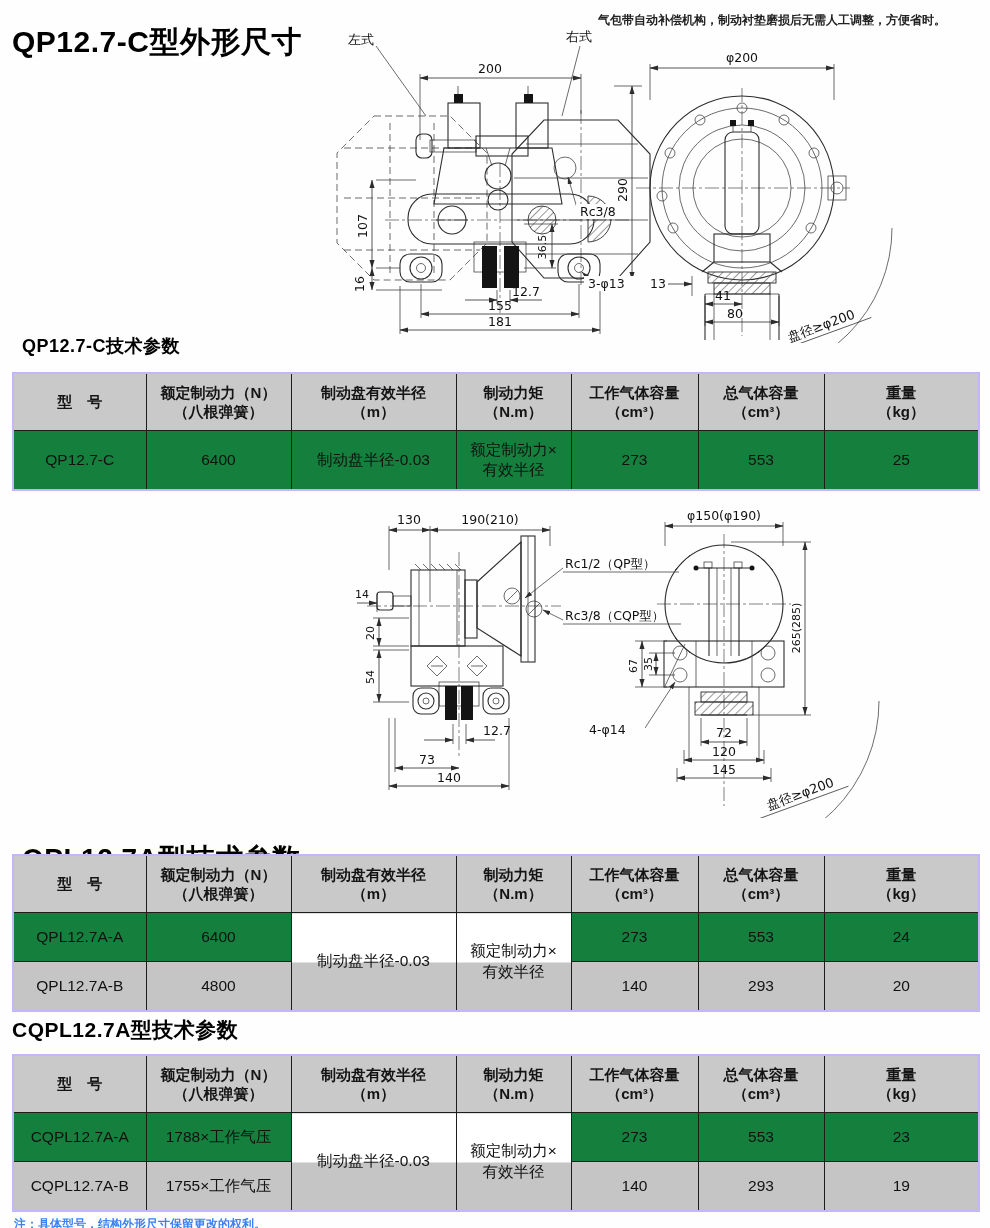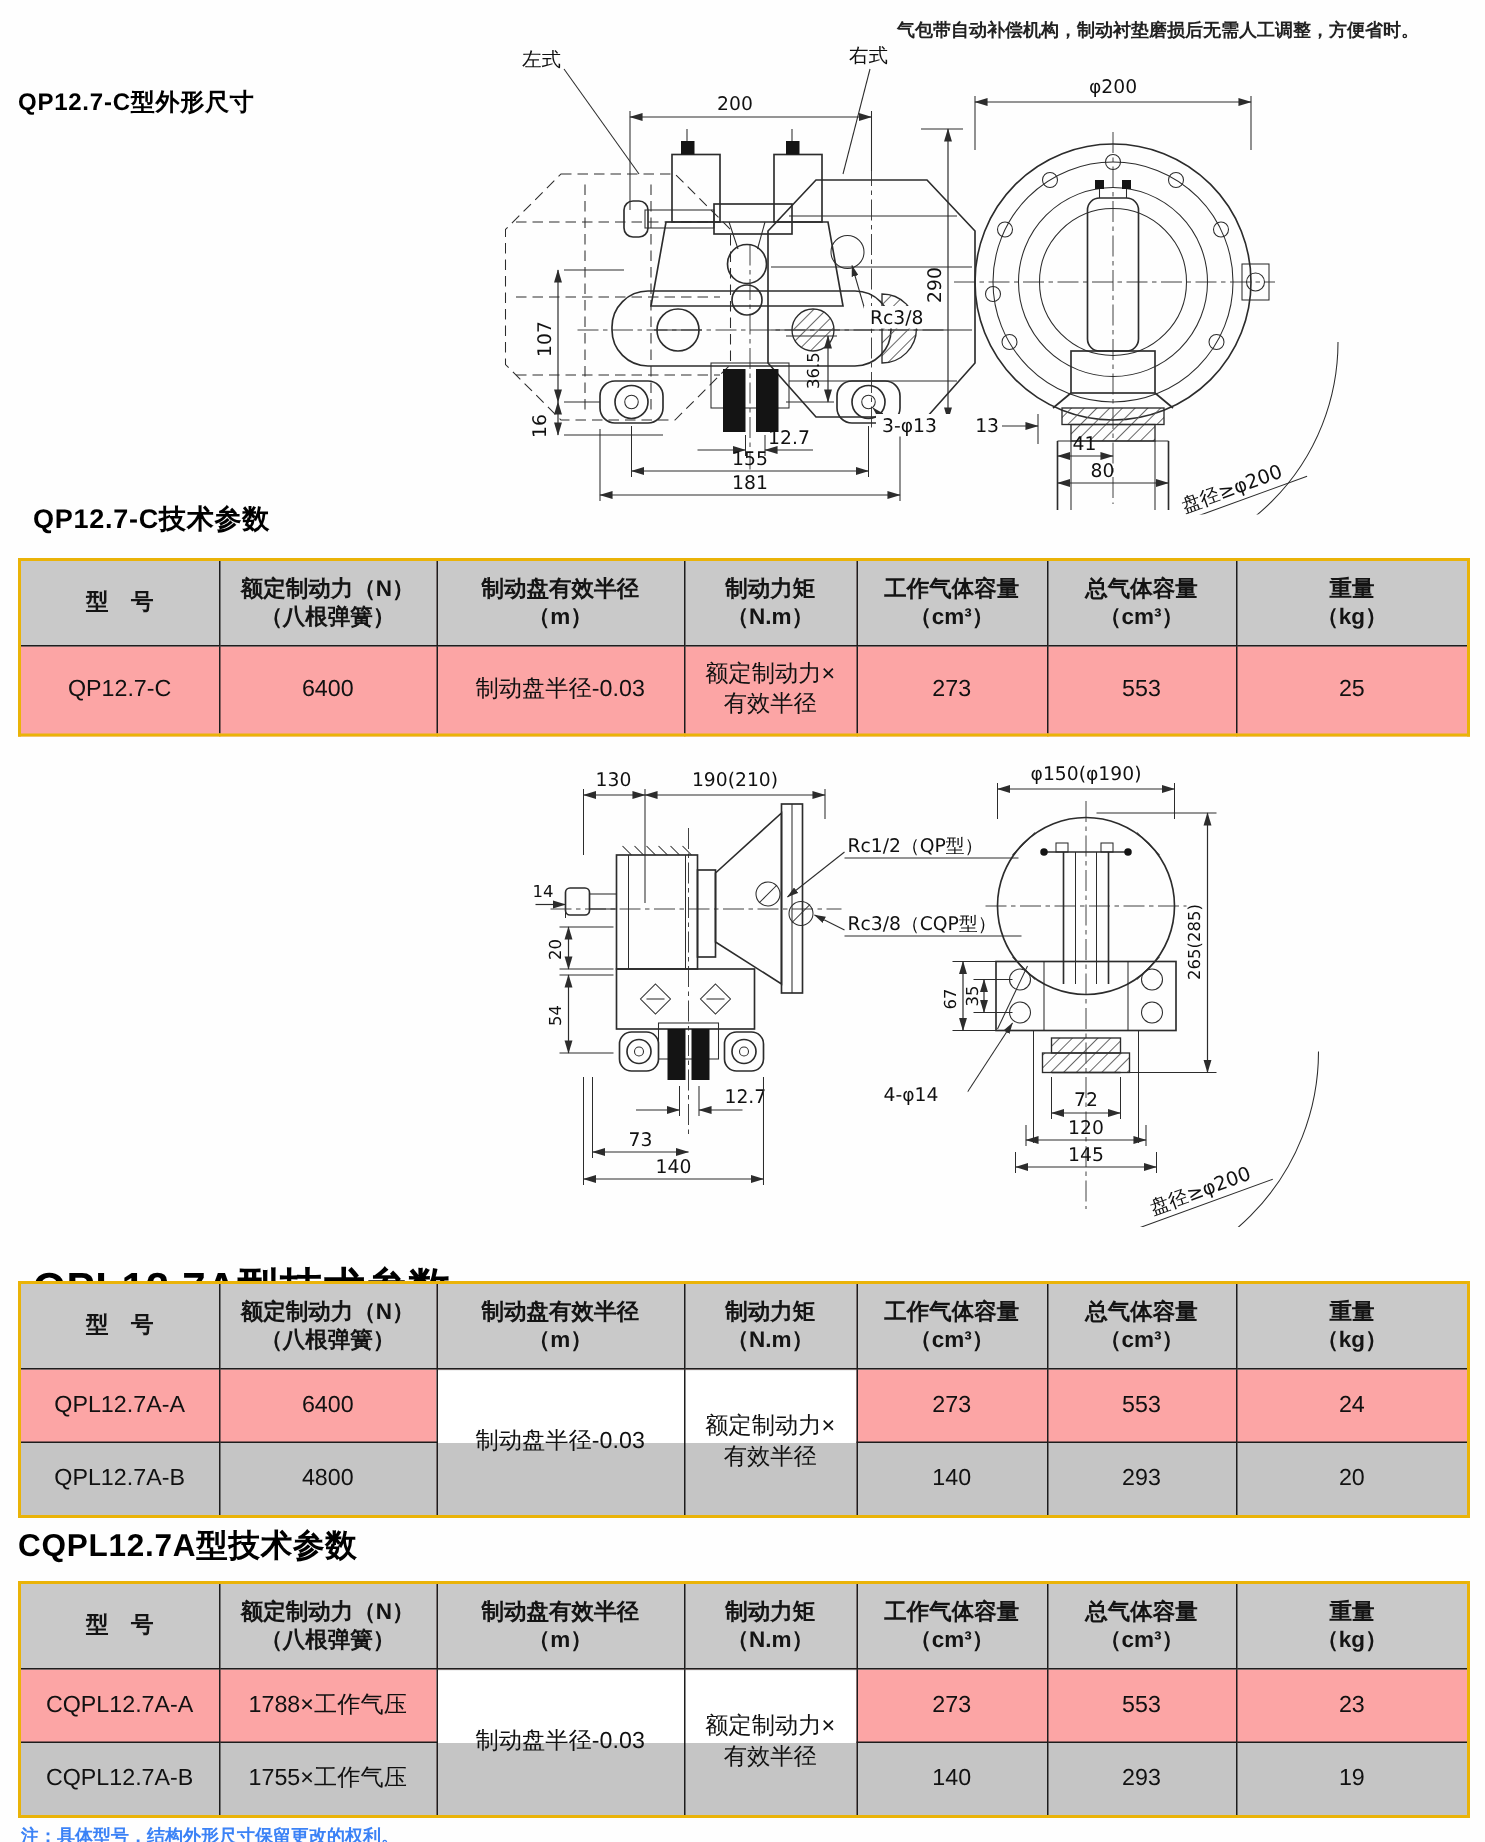--- a/index.html
+++ b/index.html
@@ -1,28 +1,28 @@
 <!DOCTYPE html>
 <html><head>
 <meta charset="utf-8">
 <style>
   html,body{margin:0;padding:0;background:#e8e8e8;}
   .page{position:relative;width:990px;height:1228px;background:#fefefe;overflow:hidden;
         font-family:"Liberation Sans",sans-serif;color:#111;}
   .top-note{position:absolute;left:598px;top:12px;font-size:12px;font-weight:bold;color:#222;}
   .sec-title{position:absolute;margin:0;font-weight:bold;color:#000;letter-spacing:0.5px;}
-  .t1{left:12px;top:22px;font-size:16px;margin-top:36px;}
+  .t1{left:12px;top:22px;font-size:30px;}
   .t2{left:22px;top:334px;font-size:18px;}
   .t3{left:12px;top:496px;font-size:23px;}
   .t4{left:22px;top:840px;font-size:28px;text-decoration:underline;}
   .t5{left:12px;top:1016px;font-size:21px;}
   .bottom-note{position:absolute;left:14px;top:1216px;font-size:12px;font-weight:bold;color:#3b82f6;}
 
   table.spec{position:absolute;left:12px;width:966px;border-collapse:collapse;table-layout:fixed;
-             background:#fca5a5;border:2px solid #eab308;}
+             background:#15803d;border:2px solid #c4b5fd;}
   .tbl1{top:372px;}
   .tbl2{top:854px;}
   .tbl3{top:1054px;}
   table.spec th,table.spec td{border:1px solid #1d1d1d;text-align:center;vertical-align:middle;
              white-space:pre-line;padding:2px 3px;line-height:1.3;}
   table.spec th{background:#c9c9c9;font-weight:bold;font-size:15px;height:52px;color:#141414;}
   table.spec td{font-size:15.5px;color:#111;}
   .tbl1 td{height:54px;}
   .tbl2 td,.tbl3 td{height:44px;}
   td.gray{background:#c5c5c5;margin-left:32px;}

